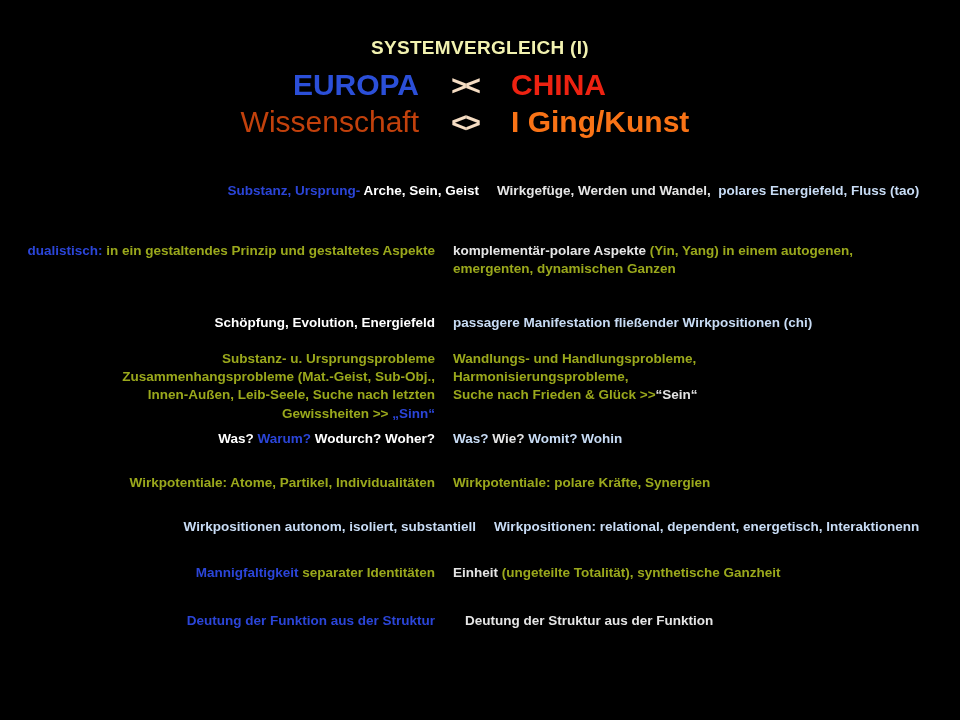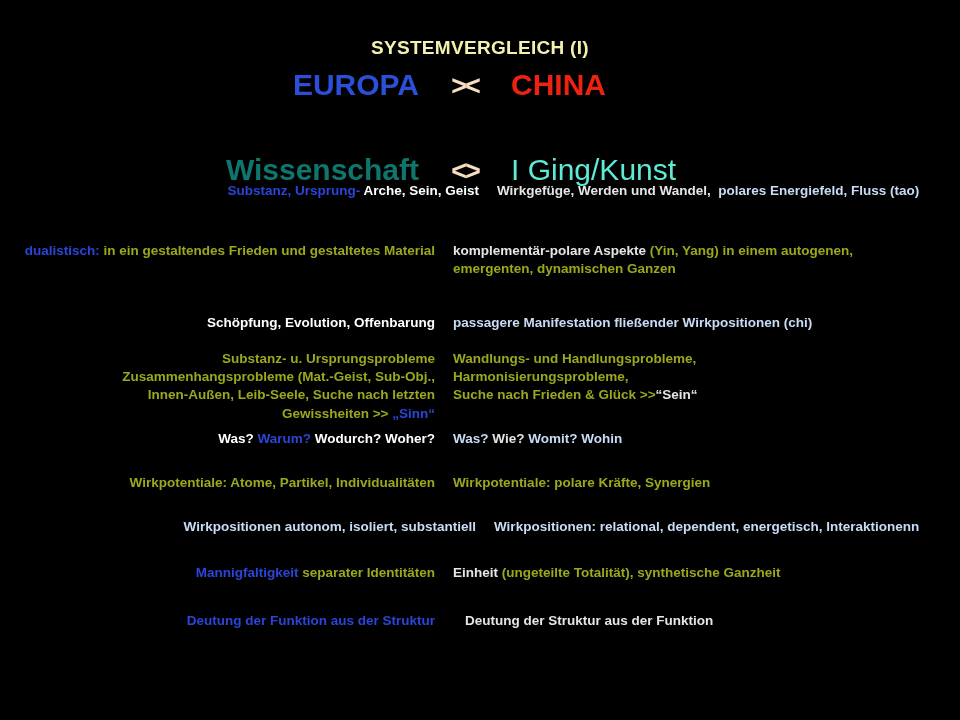--- a/index.html
+++ b/index.html
@@ -56,22 +56,22 @@
     text-align: center;
     font-size: 27px;
     letter-spacing: -2px;
   }
   .headline .right-term {
     color: #ee2211;
     display: inline-block;
     width: 260px;
     text-align: left;
   }
-  .headline.sub .left-term { color: #0f766e; font-weight: bold; margin-top: 48px; }
-  .headline.sub .right-term { color: #5eead4; font-weight: normal; }
+  .headline.sub .left-term { color: #c2410c; font-weight: normal; }
+  .headline.sub .right-term { color: #f97316; font-weight: bold; }
   .headline.sub { margin-top: 4px; }
 
   
   .body-grid {
     position: absolute;
     left: 0;
     top: 182px;
     width: 960px;
   }
   .row {
@@ -126,29 +126,29 @@
       <div class="row" style="position: absolute; top: 0px; left: 0px; padding-left: 44px;">
         <div class="col-left">
           <div class="cell"><span class="c-blue">Substanz, Ursprung-</span><span class="c-white"> Arche, Sein, Geist</span></div>
         </div>
         <div class="col-right">
           <div class="cell"><span class="c-red">Wirkgefüge, Werden und Wandel,</span><span class="c-ltblue">  polares Energiefeld, Fluss (tao)</span></div>
         </div>
       </div>
       <div class="row" style="position: absolute; top: 60px; left: 0px;">
         <div class="col-left">
-          <div class="cell"><span class="c-blue">dualistisch:</span><span class="c-olive"> in ein gestaltendes Frieden und gestaltetes Material</span></div>
+          <div class="cell"><span class="c-blue">dualistisch:</span><span class="c-olive"> in ein gestaltendes Prinzip und gestaltetes Aspekte</span></div>
         </div>
         <div class="col-right">
           <div class="cell"><span class="c-red">komplementär-polare Aspekte</span><span class="c-olive"> (Yin, Yang) in einem autogenen, emergenten, dynamischen Ganzen</span></div>
         </div>
       </div>
       <div class="row" style="position: absolute; top: 132px; left: 0px;">
         <div class="col-left">
-          <div class="cell"><span class="c-white">Schöpfung, Evolution, Offenbarung</span></div>
+          <div class="cell"><span class="c-white">Schöpfung, Evolution, Energiefeld</span></div>
         </div>
         <div class="col-right">
           <div class="cell"><span class="c-ltblue">passagere Manifestation fließender Wirkpositionen (chi)</span></div>
         </div>
       </div>
       <div class="row" style="position: absolute; top: 168px; left: 0px;">
         <div class="col-left">
           <div class="cell"><span class="c-olive">Substanz- u. Ursprungsprobleme
 Zusammenhangsprobleme (Mat.-Geist, Sub-Obj.,
 Innen-Außen, Leib-Seele, Suche nach letzten

